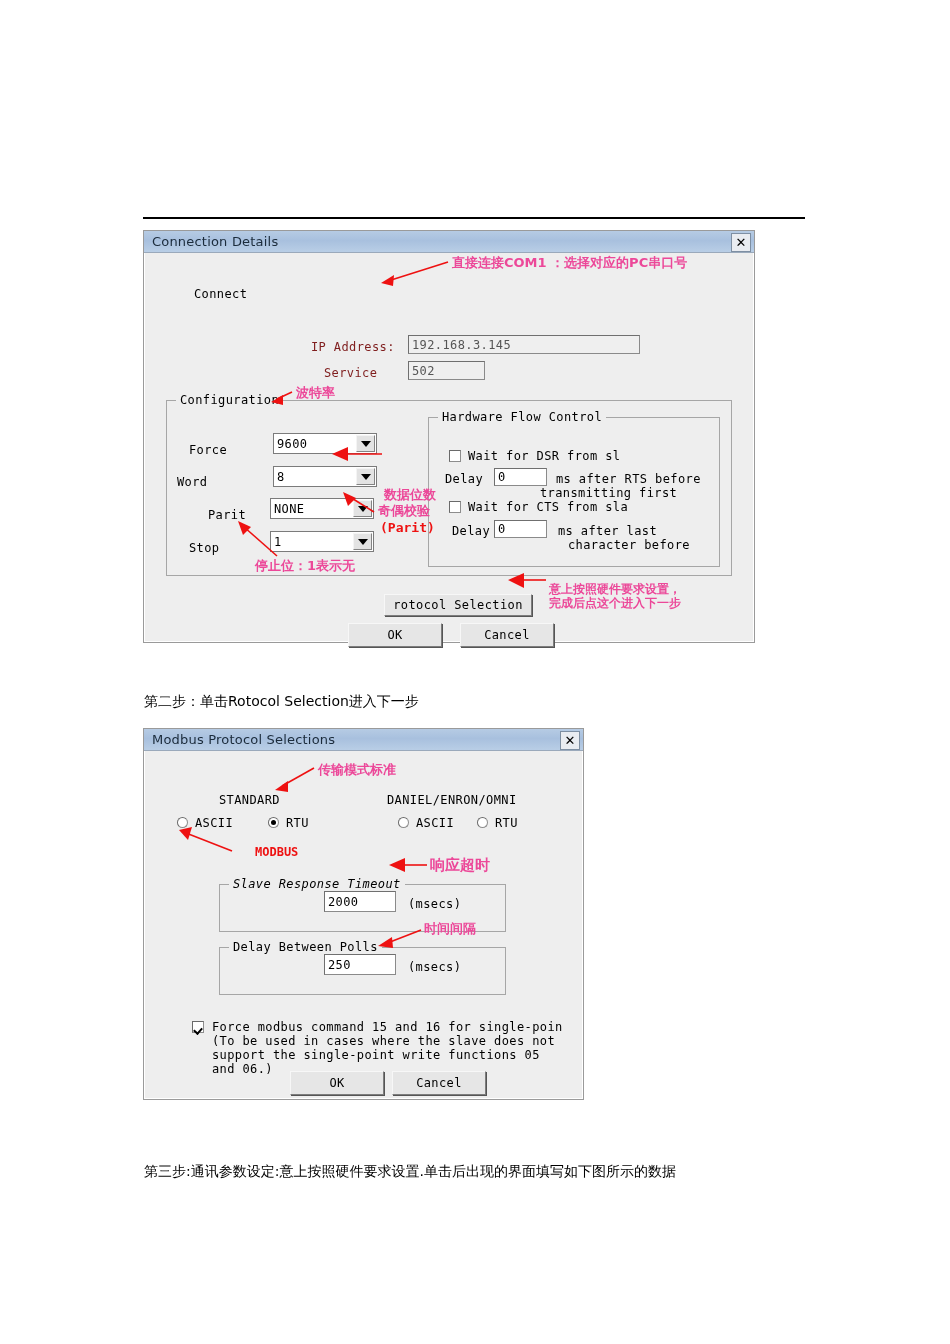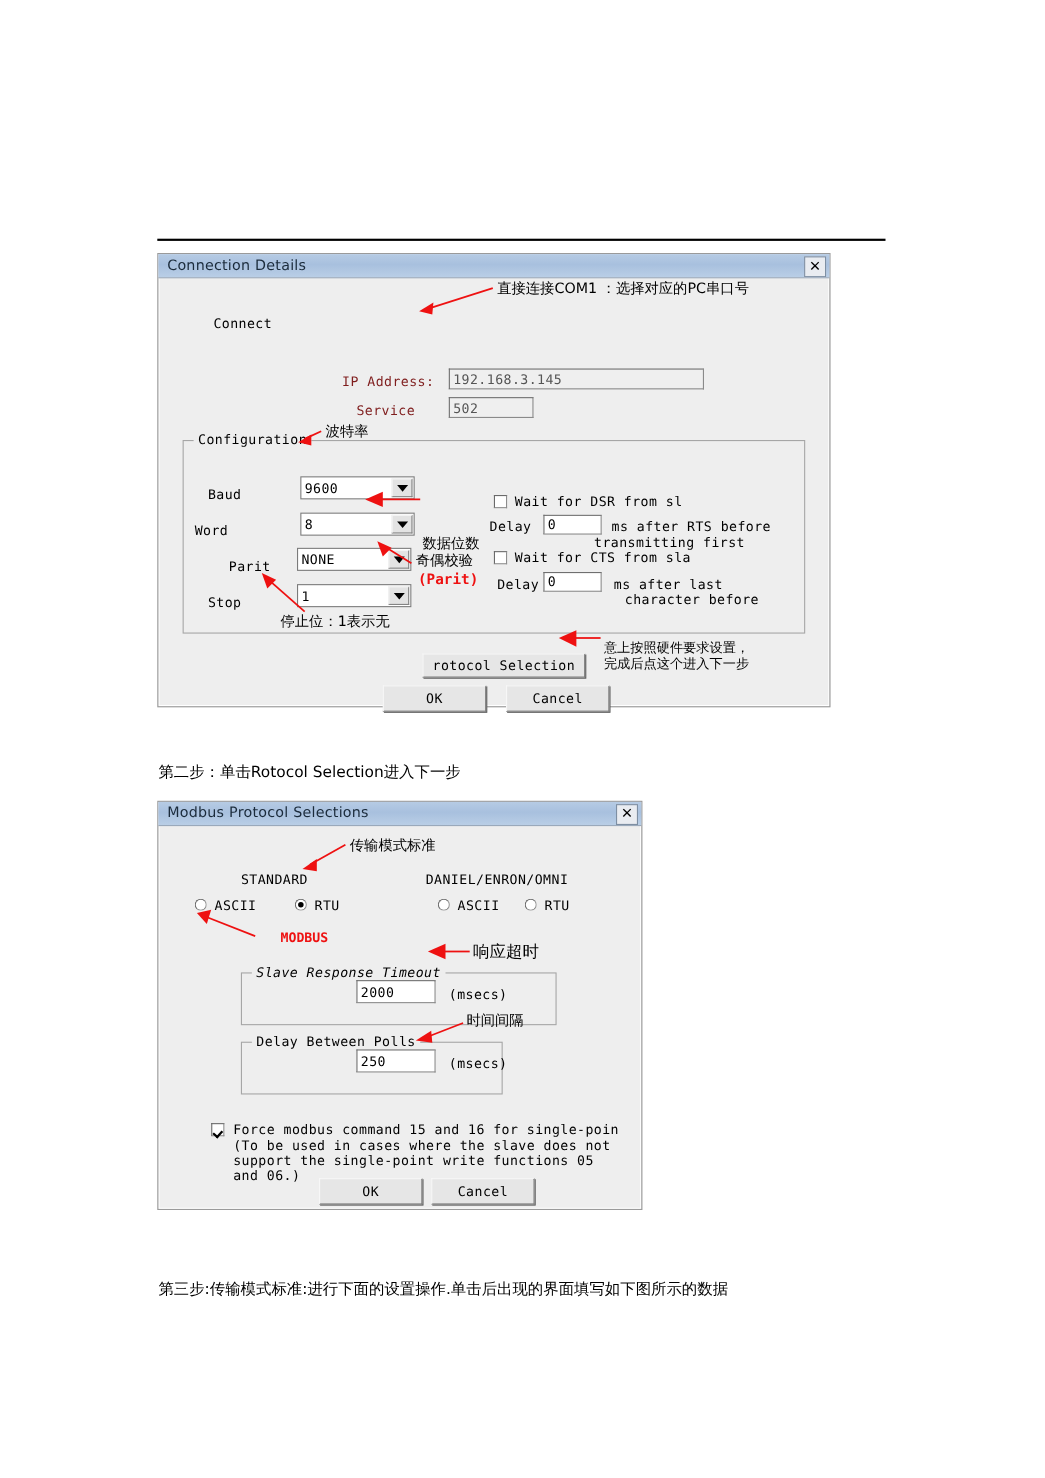--- a/index.html
+++ b/index.html
@@ -132,23 +132,23 @@
   }
   .rb.checked::after{
     content:"";position:absolute;
     left:2px;top:2px;width:5px;height:5px;border-radius:50%;
     background:#000;
   }
 
   
   .anno{
     position:absolute;
-    color:#000000;
+    color:#ec4899;
     font-family:"DejaVu Sans", sans-serif;
-    font-weight:normal;
+    font-weight:bold;
     white-space:nowrap;
     line-height:1.1;
   }
   .anno-mono{
     position:absolute;
     color:#ee1111;
     font-family:"DejaVu Sans Mono", monospace;
     font-weight:bold;
     white-space:nowrap;
   }
@@ -192,21 +192,21 @@
 
     <span class="mono dim" style="position:absolute;left:180px;top:113px;font-size:12px;">Service</span>
     <div class="field readonly" style="left:264px;top:108px;width:77px;height:19px;">
       <span class="mono" style="font-size:12px;color:#555;">502</span>
     </div>
 
     <div class="group" style="left:22px;top:147px;width:566px;height:176px;">
       <span class="mono group-label" style="font-size:12px;">Configuration</span>
     </div>
 
-    <span class="mono" style="position:absolute;left:45px;top:190px;font-size:12px;">Baud</span>
+    <span class="mono" style="position:absolute;left:45px;top:190px;font-size:12px;">Force</span>
     <div class="combo" style="left:129px;top:180px;width:104px;height:21px;">
       <span class="mono" style="font-size:12px;">9600</span>
       <span class="arrow-box">
         <span class="tri-down"></span>
       </span>
     </div>
 
     <span class="mono" style="position:absolute;left:33px;top:222px;font-size:12px;">Word</span>
     <div class="combo" style="left:129px;top:213px;width:104px;height:21px;">
       <span class="mono" style="font-size:12px;">8</span>
@@ -224,20 +224,23 @@
     </div>
 
     <span class="mono" style="position:absolute;left:45px;top:288px;font-size:12px;">Stop</span>
     <div class="combo" style="left:126px;top:278px;width:104px;height:21px;">
       <span class="mono" style="font-size:12px;">1</span>
       <span class="arrow-box">
         <span class="tri-down"></span>
       </span>
     </div>
 
+    <div class="group" style="left:284px;top:164px;width:292px;height:150px;">
+      <span class="mono group-label" style="font-size:12px;">Hardware Flow Control</span>
+    </div>
 
     <div class="cb" style="left:305px;top:197px;"></div>
     <span class="mono" style="position:absolute;left:324px;top:196px;font-size:12px;">Wait for DSR from sl</span>
 
     <span class="mono" style="position:absolute;left:301px;top:219px;font-size:12px;">Delay</span>
     <div class="field" style="left:350px;top:215px;width:53px;height:18px;">
       <span class="mono" style="font-size:12px;">0</span>
     </div>
     <span class="mono" style="position:absolute;left:412px;top:219px;font-size:12px;">ms after RTS before</span>
     <span class="mono" style="position:absolute;left:396px;top:233px;font-size:12px;">transmitting first</span>
@@ -333,21 +336,21 @@
     <span class="mono" style="position:absolute;left:351px;top:65px;font-size:12px;">RTU</span>
 
     <div class="group" style="left:75px;top:133px;width:287px;height:48px;">
       <span class="mono group-label" style="font-size:12px;font-style:italic;">Slave Response Timeout</span>
     </div>
     <div class="field" style="left:180px;top:140px;width:72px;height:21px;">
       <span class="mono" style="font-size:12px;">2000</span>
     </div>
     <span class="mono" style="position:absolute;left:264px;top:146px;font-size:12px;">(msecs)</span>
 
-    <div class="group" style="left:75px;top:196px;width:238px;height:48px;">
+    <div class="group" style="left:75px;top:196px;width:287px;height:48px;">
       <span class="mono group-label" style="font-size:12px;">Delay Between Polls</span>
     </div>
     <div class="field" style="left:180px;top:203px;width:72px;height:21px;">
       <span class="mono" style="font-size:12px;">250</span>
     </div>
     <span class="mono" style="position:absolute;left:264px;top:209px;font-size:12px;">(msecs)</span>
 
     <div class="cb checked" style="left:48px;top:270px;"></div>
     <span class="mono" style="position:absolute;left:68px;top:269px;font-size:12px;">Force modbus command 15 and 16 for single-poin</span>
     <span class="mono" style="position:absolute;left:68px;top:283px;font-size:12px;">(To be used in cases where the slave does not</span>
@@ -378,13 +381,13 @@
   <line x1="427" y1="865" x2="402" y2="865" stroke="#ee1111" stroke-width="1.6"></line>
   <polygon points="389,865 405,858 405,872" fill="#ee1111"></polygon>
 </svg>
 
 <span class="anno" style="left:424px;top:922px;font-size:13px;">时间间隔</span>
 <svg class="arrow-svg" style="left:0;top:0;width:950px;height:1344px;">
   <line x1="421" y1="930" x2="390" y2="942" stroke="#ee1111" stroke-width="1.6"></line>
   <polygon points="378,946 392,937 393,948" fill="#ee1111"></polygon>
 </svg>
 
-<span class="caption" style="left:144px;top:1163px;">第三步:传输模式标准:进行下面的设置操作.单击后出现的界面填写如下图所示的数据</span>
+<span class="caption" style="left:144px;top:1163px;">第三步:通讯参数设定:意上按照硬件要求设置.单击后出现的界面填写如下图所示的数据</span>
 
 </body></html>

